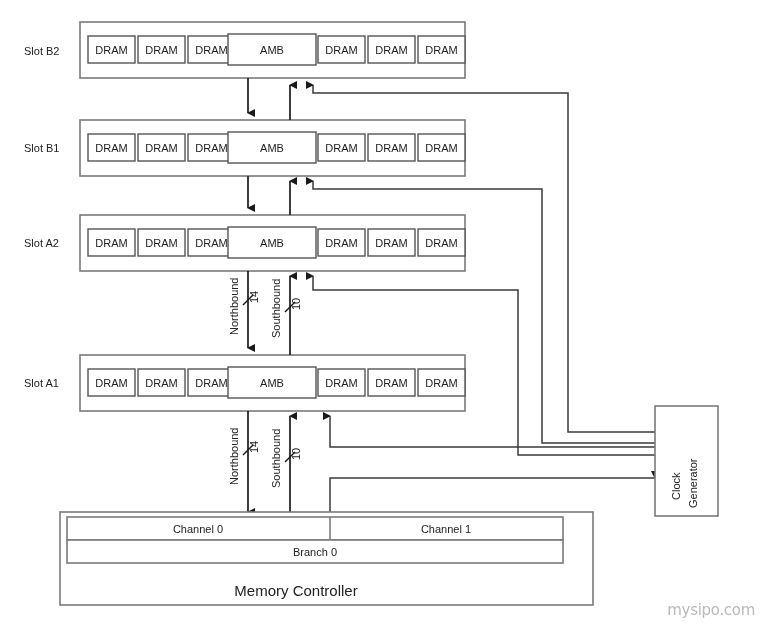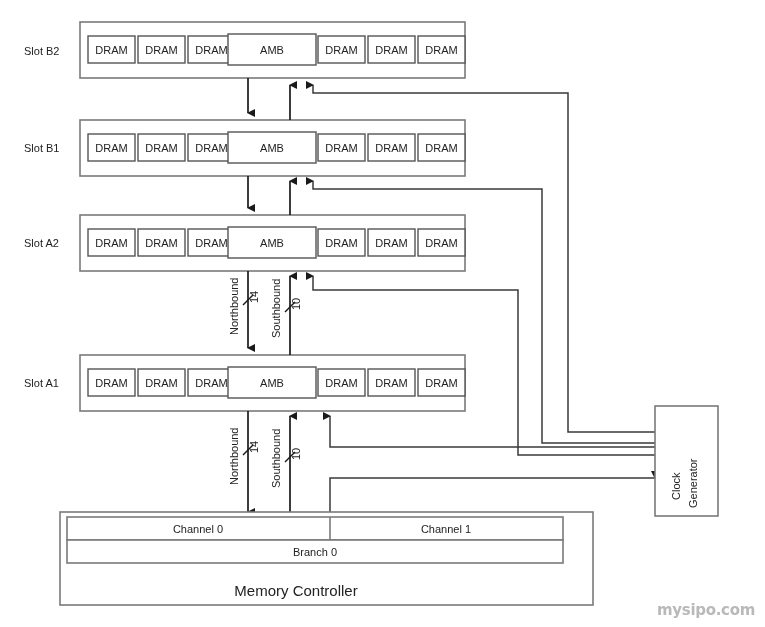--- a/index.html
+++ b/index.html
@@ -14,21 +14,21 @@
   .mc-label{font-size:11px;fill:#222;}
   .mc-title{font-size:15px;fill:#222;}
   .clk-label{font-size:11px;fill:#222;}
   .box{fill:#ffffff;stroke:#7a7a7a;stroke-width:1.6;}
   .chip{fill:#ffffff;stroke:#555;stroke-width:1.4;}
   .amb{fill:#ffffff;stroke:#555;stroke-width:1.4;}
   .wire{stroke:#1a1a1a;stroke-width:1.7;fill:none;}
   .clkwire{stroke:#3a3a3a;stroke-width:1.5;fill:none;}
   .tick{stroke:#1a1a1a;stroke-width:1.4;}
   .watermark{position:absolute;right:10px;bottom:8px;color:#b9b9b9;
-             font-family:"DejaVu Sans", sans-serif;font-weight:bold;font-size:15px;
+             font-family:"DejaVu Sans", sans-serif;font-weight:normal;font-size:15px;
              letter-spacing:-0.3px;}
 </style>
 </head>
 <body>
 
 <svg id="diagram" viewBox="0 0 765 627">
   <defs>
     <marker id="arrdown" markerWidth="10" markerHeight="10" refX="5" refY="8" orient="auto" markerUnits="userSpaceOnUse">
       <path d="M1,1 L9,1 L5,9 Z" fill="#1a1a1a"></path>
     </marker>

